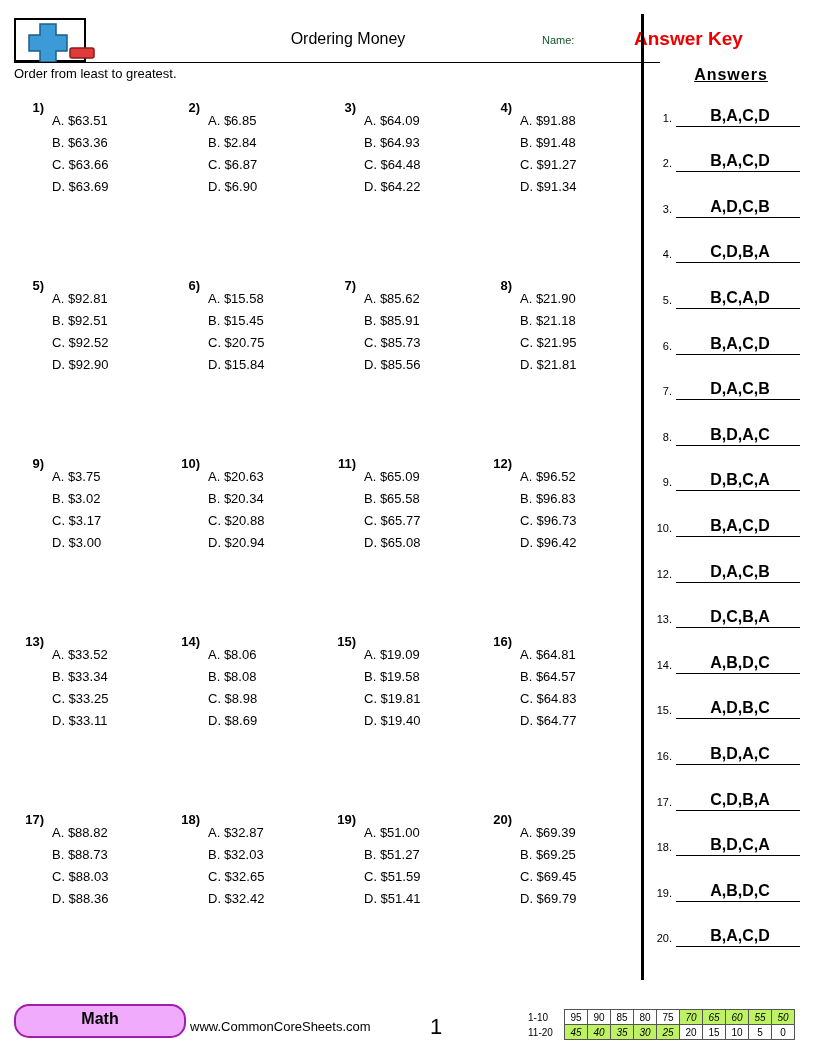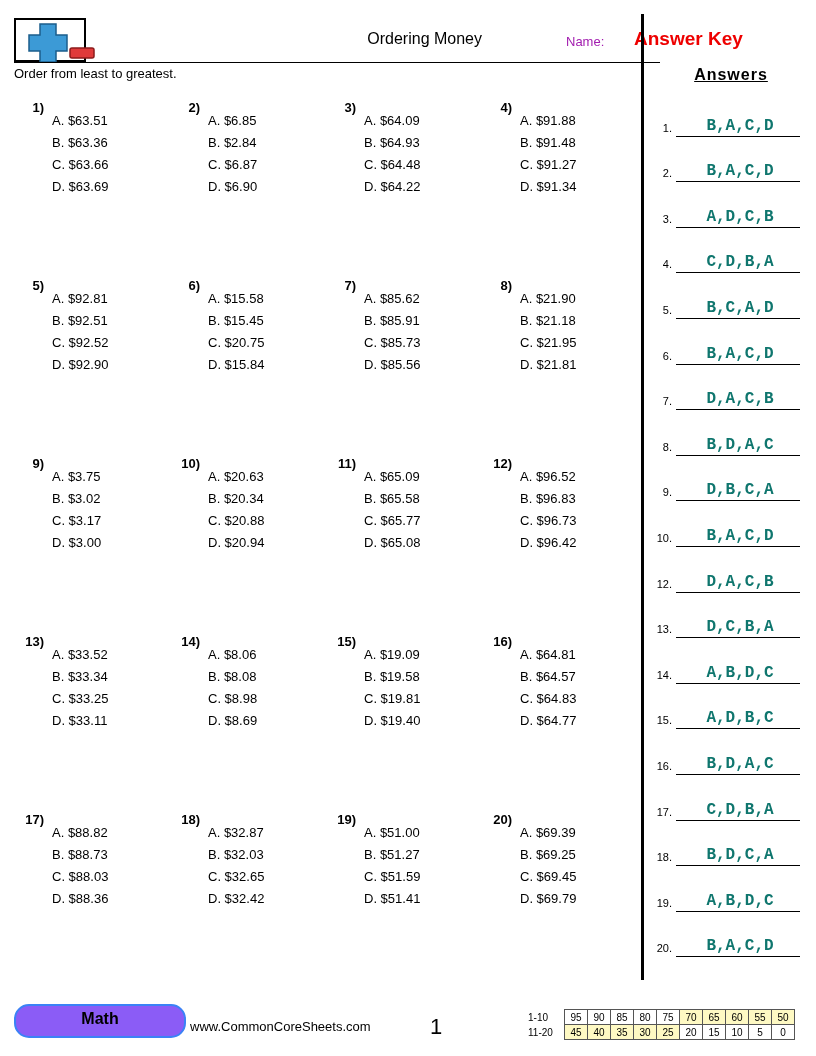--- a/index.html
+++ b/index.html
@@ -33,33 +33,33 @@
   .logo-box {
     position: absolute;
     left: 0;
     top: 0;
     width: 84px;
     height: 44px;
   }
   .logo-svg { display: block; }
   .worksheet-title {
     position: absolute;
-    left: 168px;
+    left: 184px;
     top: 12px;
     width: 300px;
-    text-align: right;
+    text-align: center;
     font-size: 16px;
     color: #000;
   }
   .name-label {
     position: absolute;
-    left: 552px;
+    left: 528px;
     top: 16px;
-    font-size: 13px;
-    color: #a21caf;
+    font-size: 11px;
+    color: #14532d;
   }
   .answer-key-text {
     position: absolute;
     left: 620px;
     top: 10px;
     font-size: 19px;
     font-weight: bold;
     color: #ee0000;
     white-space: nowrap;
   }
@@ -134,21 +134,20 @@
     top: 66px;
     width: 158px;
   }
   .answers-title {
     text-align: center;
     font-size: 16px;
     font-weight: bold;
     text-decoration: underline;
     letter-spacing: 1px;
     color: #000;
-    margin-bottom: 10px;
   }
   .answer-row {
     position: relative;
     height: 45.6px;
   }
   .answer-idx {
     position: absolute;
     left: 0;
     bottom: 6px;
     font-size: 11px;
@@ -165,34 +164,33 @@
     height: 24px;
   }
   .answer-val {
     position: absolute;
     left: 26px;
     bottom: 5px;
     width: 124px;
     text-align: center;
     font-size: 16px;
     font-weight: bold;
-    color: #0f766e;
-    font-family: Liberation Mono, monospace;
+    color: #000000;
   }
 
   
   .footer-pill {
     position: absolute;
     left: 14px;
     bottom: 18px;
     width: 168px;
     height: 30px;
-    border: 2px solid #3b82f6;
+    border: 2px solid #a21caf;
     border-radius: 15px;
-    background: #8b5cf6;
+    background: #f0abfc;
   }
   .footer-pill span {
     display: block;
     text-align: center;
     line-height: 26px;
     font-size: 16px;
     font-weight: bold;
     color: #000;
   }
   .footer-url {
@@ -228,21 +226,22 @@
     padding: 0;
   }
   .score-table td.rowlabel {
     width: 34px;
     border: none;
     text-align: left;
     font-size: 10px;
     padding-right: 2px;
   }
   .score-table td.hl {
-    background: #fef9c3;
+    background: #bef264;
+    font-style: italic;
   }
 </style>
 </head>
 <body>
 
 <div class="page">
 
   <div class="header">
     <div class="logo-box">
       <svg class="logo-svg" width="84" height="44" viewBox="0 0 84 44">

